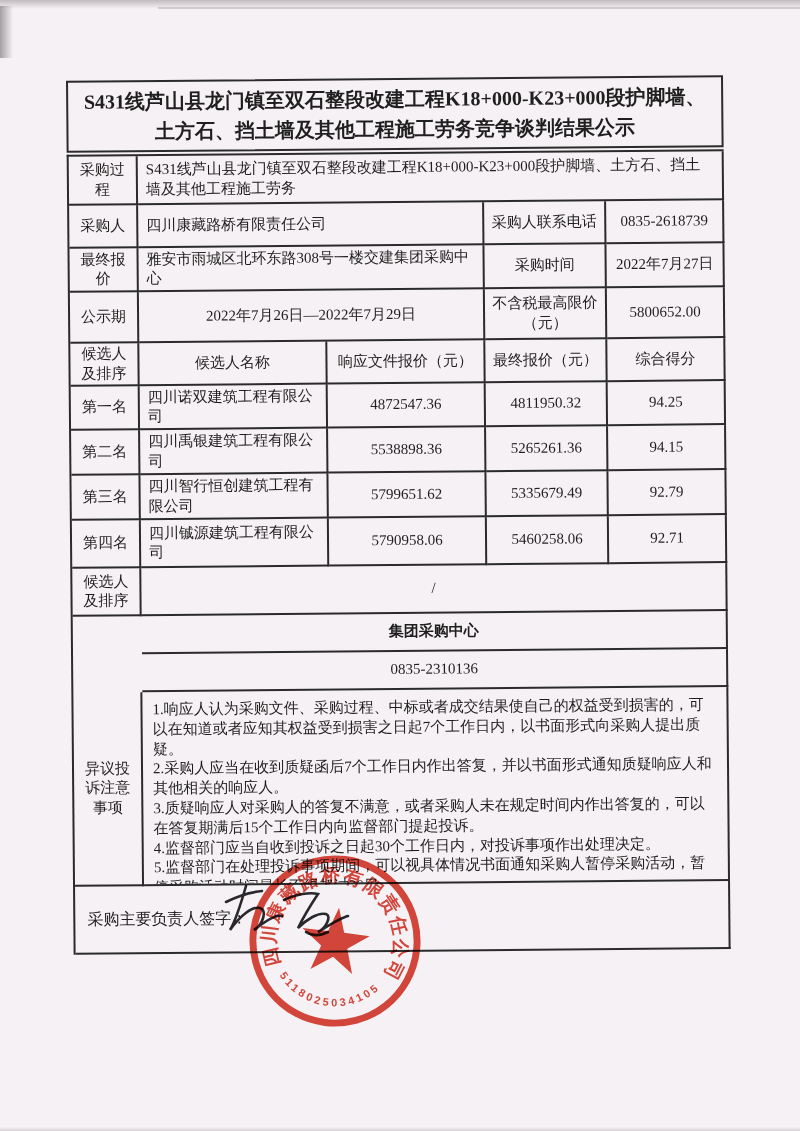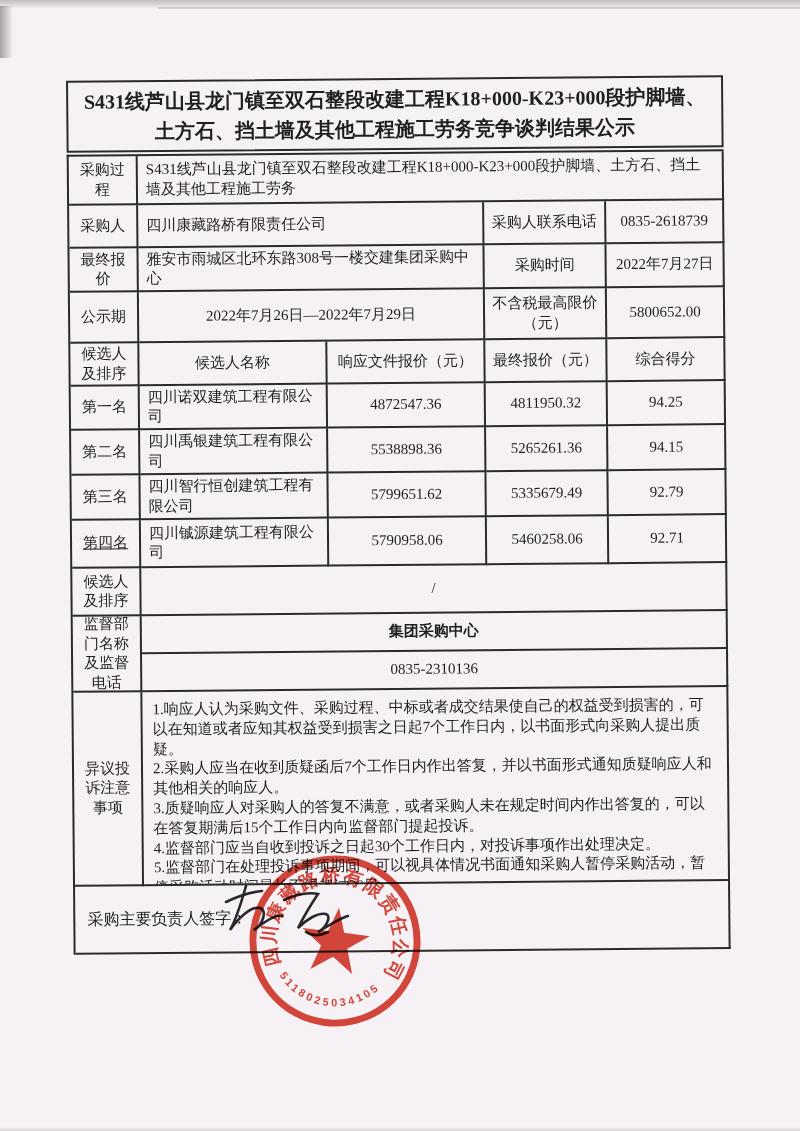--- a/index.html
+++ b/index.html
@@ -131,30 +131,29 @@
     <div class="cell" style="grid-column:3;grid-row:7;">5538898.36</div>
     <div class="cell" style="grid-column:4;grid-row:7;">5265261.36</div>
     <div class="cell" style="grid-column:5;grid-row:7;">94.15</div>
 
     <div class="cell" style="grid-column:1;grid-row:8;">第三名</div>
     <div class="cell left" style="grid-column:2;grid-row:8;">四川智行恒创建筑工程有限公司</div>
     <div class="cell" style="grid-column:3;grid-row:8;">5799651.62</div>
     <div class="cell" style="grid-column:4;grid-row:8;">5335679.49</div>
     <div class="cell" style="grid-column:5;grid-row:8;">92.79</div>
 
-    <div class="cell" style="grid-column:1;grid-row:9;text-decoration:underline;">第四名</div>
+    <div class="cell" style="grid-column:1;grid-row:9;">第四名</div>
     <div class="cell left" style="grid-column:2;grid-row:9;">四川铖源建筑工程有限公司</div>
     <div class="cell" style="grid-column:3;grid-row:9;">5790958.06</div>
     <div class="cell" style="grid-column:4;grid-row:9;">5460258.06</div>
     <div class="cell" style="grid-column:5;grid-row:9;">92.71</div>
 
     <div class="cell" style="grid-column:1;grid-row:10;">候选人及排序</div>
     <div class="cell" style="grid-column:2/6;grid-row:10;">/</div>
 
-    <div class="cell" style="grid-column:1;grid-row:11/13;">监督部门名称及监督电话</div>
     <div class="cell" style="grid-column:2/6;grid-row:11;font-weight:bold;">集团采购中心</div>
     <div class="cell" style="grid-column:2/6;grid-row:12;">0835-2310136</div>
 
     <div class="cell" style="grid-column:1;grid-row:13;">异议投诉注意事项</div>
     <div class="cell notes" style="grid-column:2/6;grid-row:13;">
       <div>1.响应人认为采购文件、采购过程、中标或者成交结果使自己的权益受到损害的，可以在知道或者应知其权益受到损害之日起7个工作日内，以书面形式向采购人提出质疑。</div>
       <div>2.采购人应当在收到质疑函后7个工作日内作出答复，并以书面形式通知质疑响应人和其他相关的响应人。</div>
       <div>3.质疑响应人对采购人的答复不满意，或者采购人未在规定时间内作出答复的，可以在答复期满后15个工作日内向监督部门提起投诉。</div>
       <div>4.监督部门应当自收到投诉之日起30个工作日内，对投诉事项作出处理决定。</div>
       <div>5.监督部门在处理投诉事项期间，可以视具体情况书面通知采购人暂停采购活动，暂停采购活动时间最长不得超过30日。</div>

